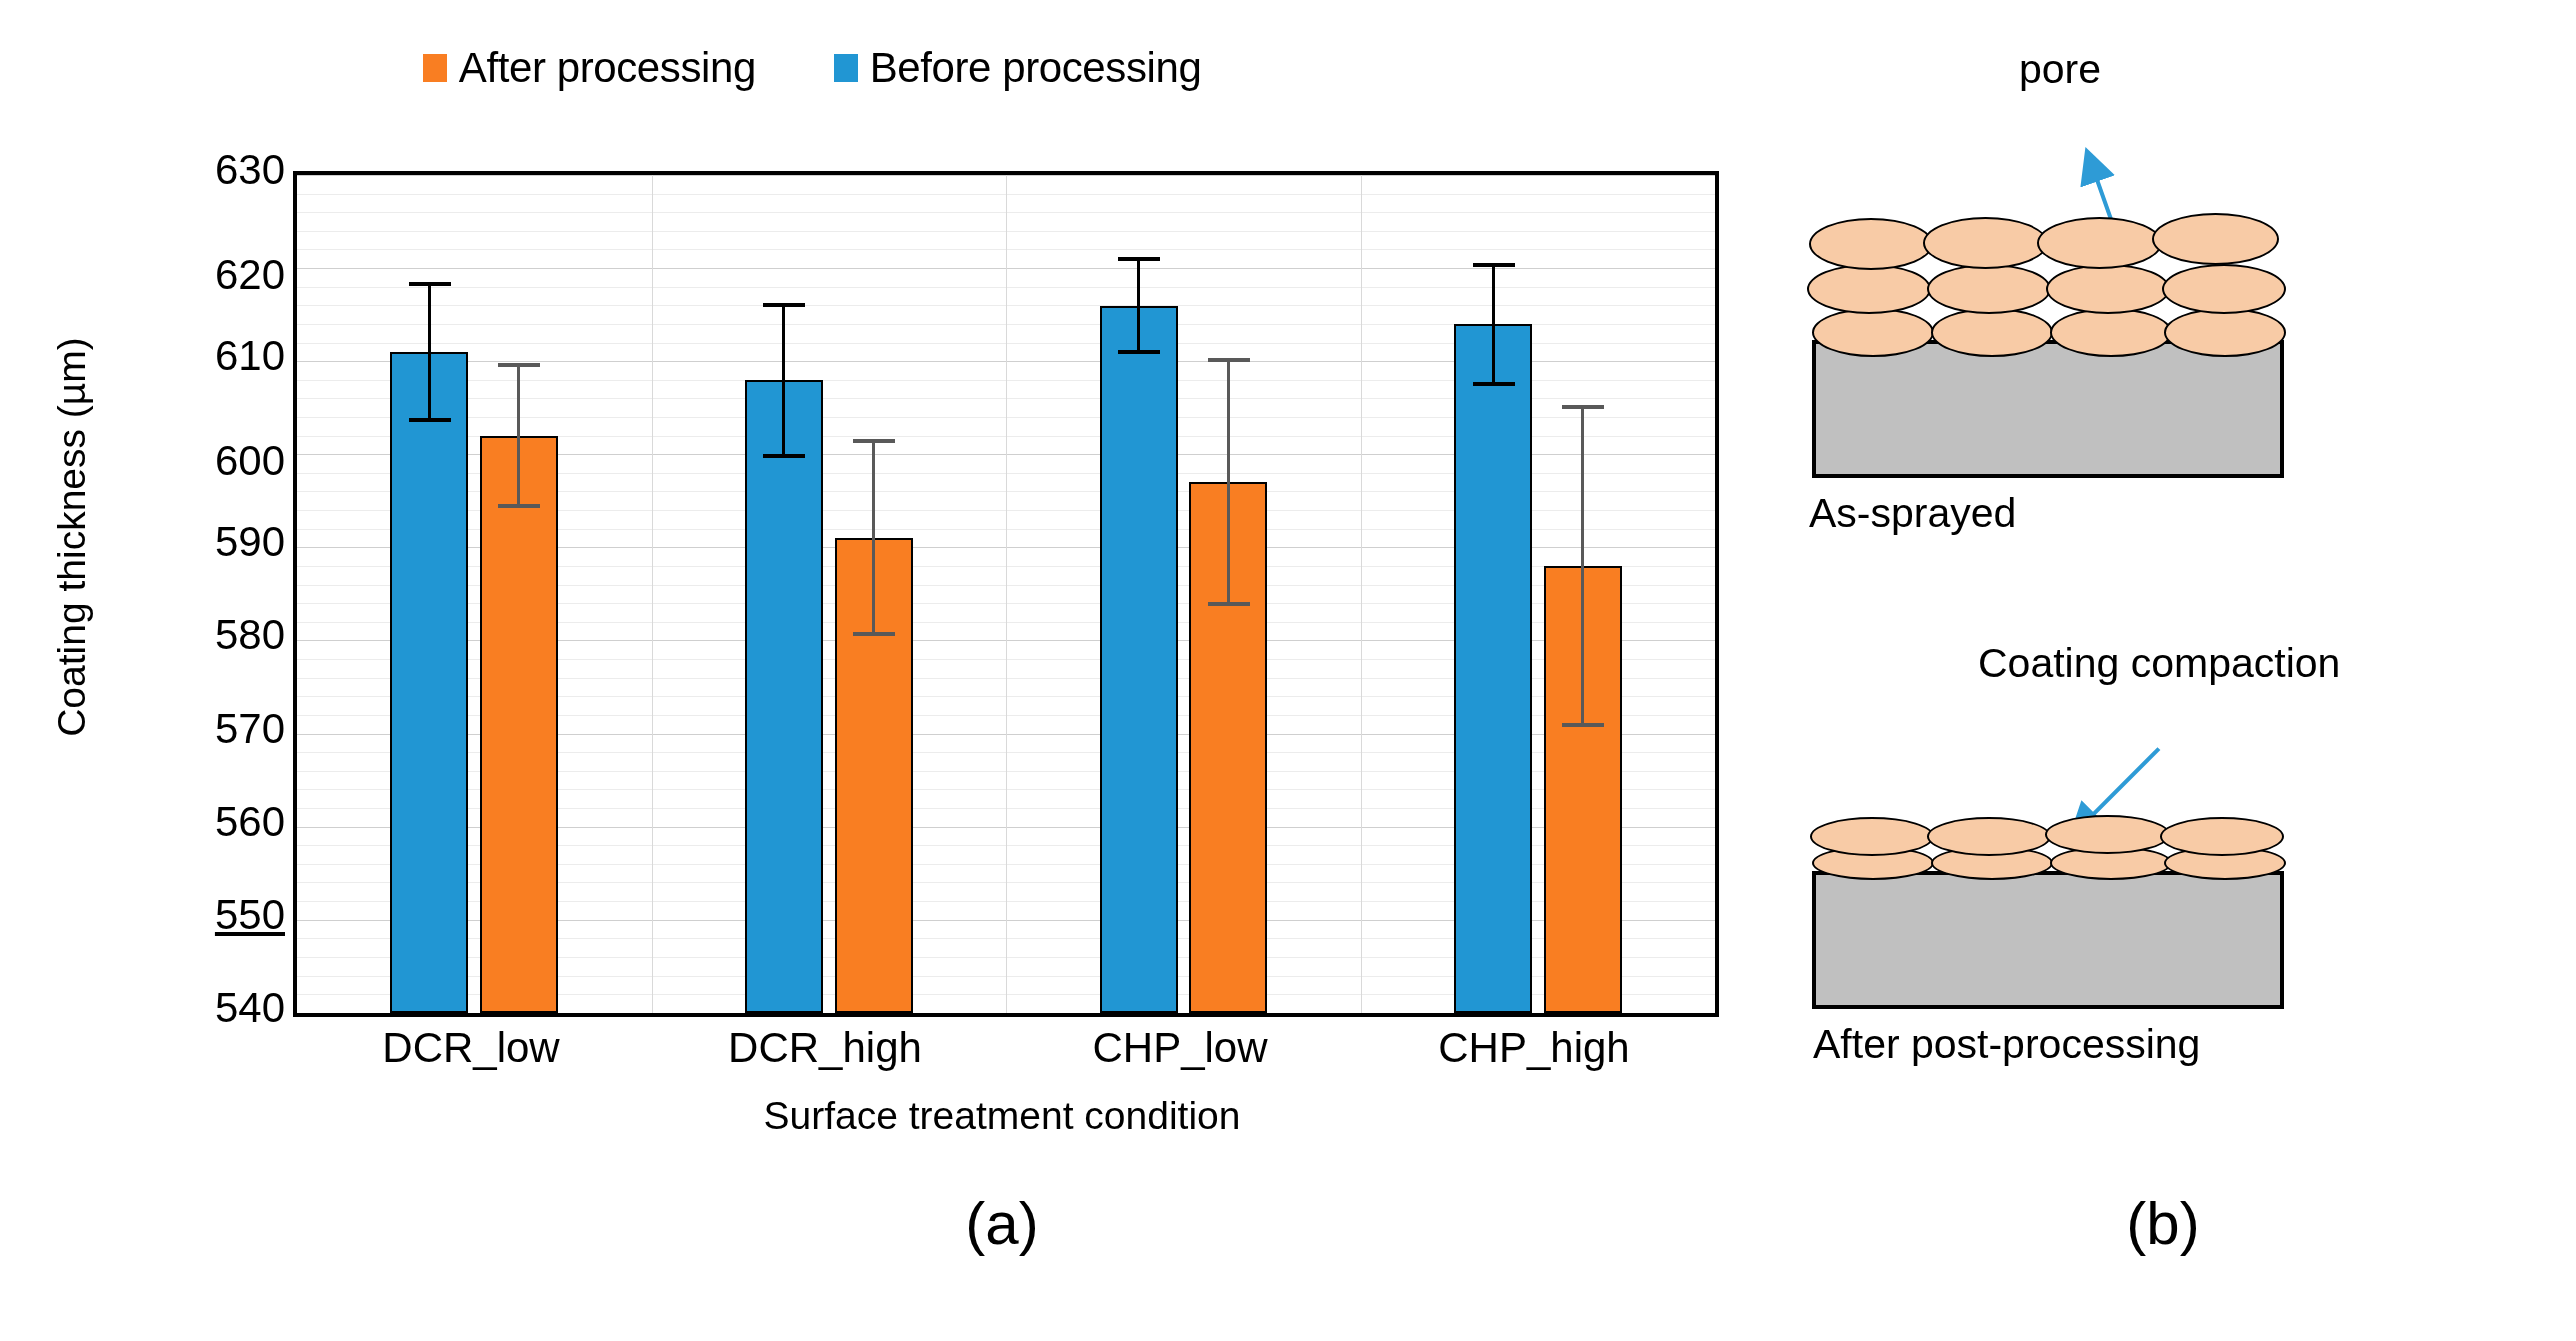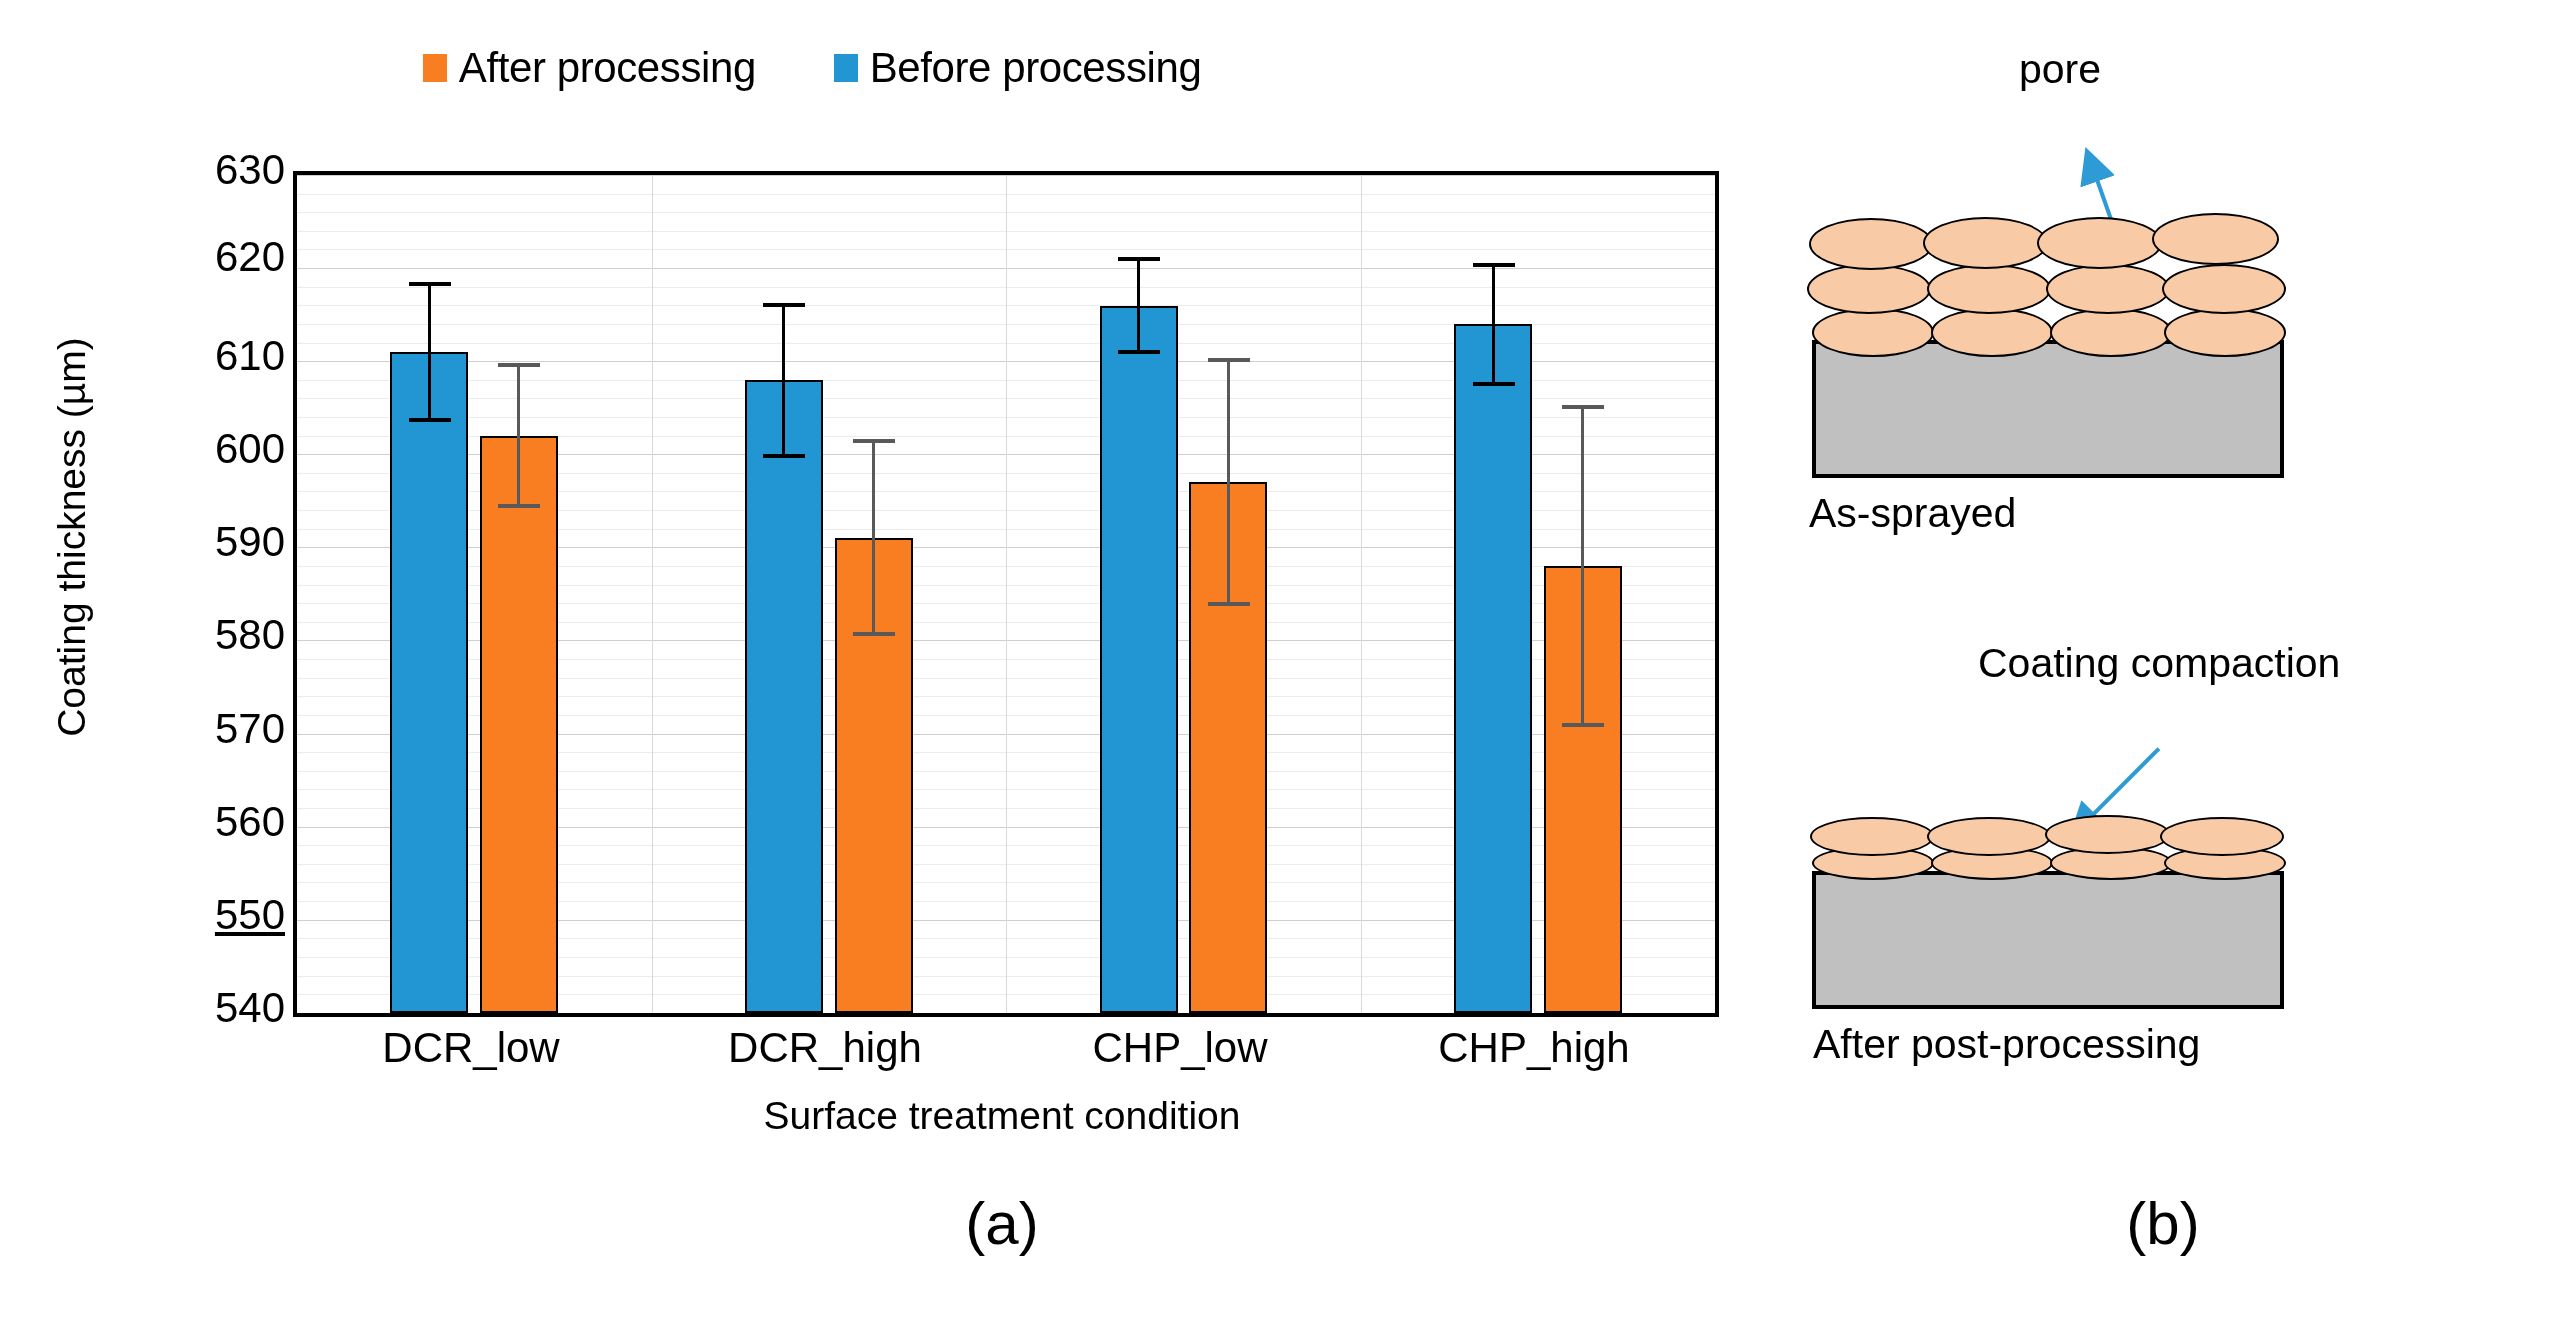--- a/index.html
+++ b/index.html
@@ -79,23 +79,23 @@
 
   <div id="y-axis-title">Coating thickness (µm)</div>
 
   <div id="y-ticks">
       <div class="ytick" style="top: 987px;">540</div>
       <div class="ytick" style="top: 894px; text-decoration: underline;">550</div>
       <div class="ytick" style="top: 801px;">560</div>
       <div class="ytick" style="top: 708px;">570</div>
       <div class="ytick" style="top: 614px;">580</div>
       <div class="ytick" style="top: 521px;">590</div>
-      <div class="ytick" style="top: 428px;">600</div>
+      <div class="ytick" style="top: 440px;">600</div>
       <div class="ytick" style="top: 335px;">610</div>
-      <div class="ytick" style="top: 236px;">620</div>
+      <div class="ytick" style="top: 254px;">620</div>
       <div class="ytick" style="top: 149px;">630</div>
     </div>
 
   <div id="plot">
     <div id="plot-inner">
         <div class="hgrid" style="top: 819px; background: rgb(236, 236, 236);"></div>
         <div class="hgrid" style="top: 801px; background: rgb(236, 236, 236);"></div>
         <div class="hgrid" style="top: 782px; background: rgb(236, 236, 236);"></div>
         <div class="hgrid" style="top: 763px; background: rgb(236, 236, 236);"></div>
         <div class="hgrid" style="top: 745px; background: rgb(207, 207, 207);"></div>

